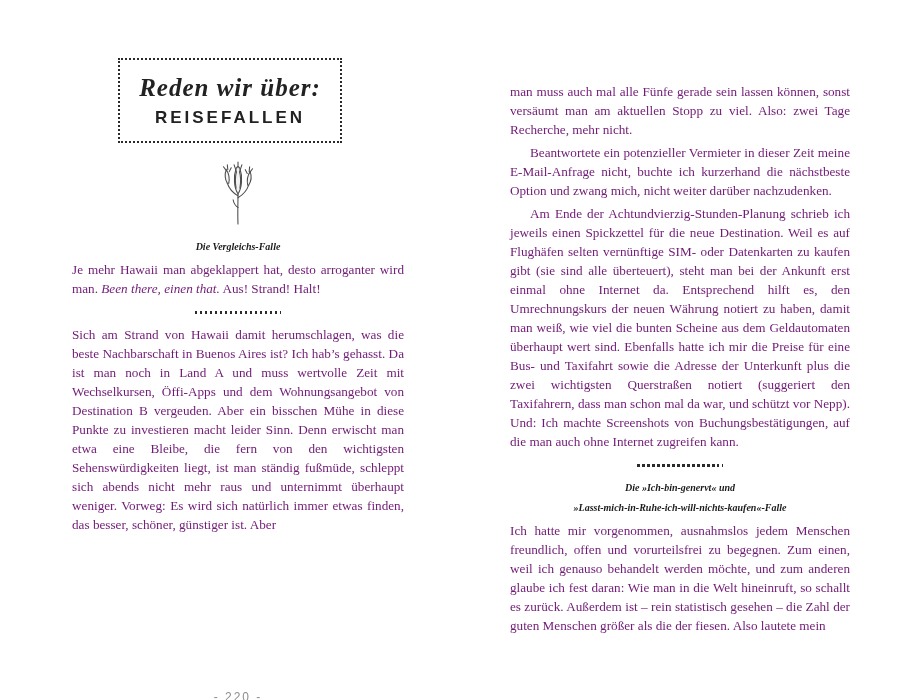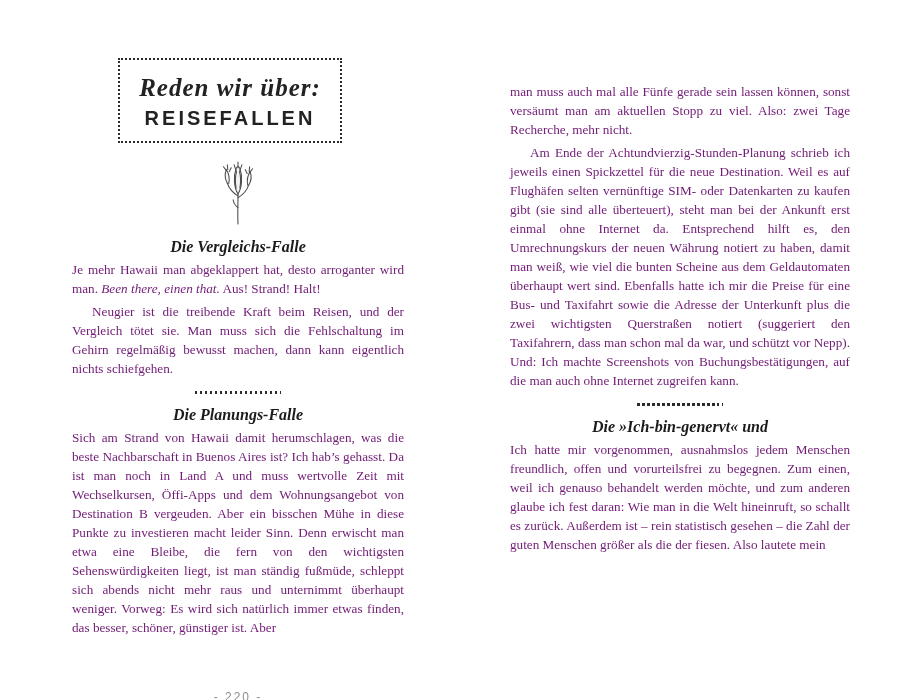--- a/index.html
+++ b/index.html
@@ -30,32 +30,32 @@
     font-style: italic;
     font-weight: 600;
     font-size: 25px;
     line-height: 30px;
     letter-spacing: 1px;
     color: #222;
   }
   .chapter-title {
     font-family: "Liberation Sans", "DejaVu Sans", sans-serif;
     font-weight: 700;
-    font-size: 20px;
+    font-size: 17px;
     line-height: 24px;
     letter-spacing: 3px;
     margin-top: 3px;
     color: #222;
   }
 
   .ornament { display: block; margin: 16px auto 0; width: 52px; height: 66px; }
 
   .sec-heading {
     margin: 12px 0 0;
-    font-size: 16px;
+    font-size: 10px;
     line-height: 19px;
     font-weight: 700;
     font-style: italic;
     text-align: center;
     color: #1b1b1b;
   }
   .sec-heading.tight { margin: 10px 0 1px; text-align: center; }
   .sec-heading.line2 { margin: 0 0 1px; }
 
   .body-p {
@@ -109,39 +109,39 @@
       <path d="M26 40 C31 37 35 33 37 27"></path>
       <path d="M37 27 C39.5 23 40 17 38.5 13 C36.5 16 35 22 36 27 Z" fill="#f5f5f5"></path>
       <path d="M38 14 L41 10 M37.5 13 L38 8 M35.5 15 L33.5 11"></path>
       <path d="M26 50 C23 48 21.5 45.5 21 42"></path>
     </svg>
 
     <h3 class="sec-heading">Die Vergleichs-Falle</h3>
 
     <p class="body-p"><span>Je mehr Hawaii man abgeklappert hat, desto arroganter wird man. </span><em>Been there, einen that.</em><span> Aus! Strand! Halt!</span></p>
 
-    <p class="body-p indent">Neugier ist die treibende Kraft beim Reisen, und der Vergleich tötet sie. Man muss sich die Fehlschaltung im Gehirn regelmäßig bewusst machen, dann kann eigentlich nichts schiefgehen.</p>
 
     <div class="dot-divider"></div>
 
-    <h3 class="sec-heading line2">Die Planungs-Falle</h3>
 
     <p class="body-p">Sich am Strand von Hawaii damit herumschlagen, was die beste Nachbarschaft in Buenos Aires ist? Ich hab’s gehasst. Da ist man noch in Land A und muss wertvolle Zeit mit Wechselkursen, Öffi-Apps und dem Wohnungsangebot von Destination B vergeuden. Aber ein bisschen Mühe in diese Punkte zu investieren macht leider Sinn. Denn erwischt man etwa eine Bleibe, die fern von den wichtigsten Sehenswürdigkeiten liegt, ist man ständig fußmüde, schleppt sich abends nicht mehr raus und unternimmt überhaupt weniger. Vorweg: Es wird sich natürlich immer etwas finden, das besser, schöner, günstiger ist. Aber</p>
 
     <div class="page-number">- 220 -</div>
   </div>
 
   <div class="page page-right">
 
     <p class="body-p">man muss auch mal alle Fünfe gerade sein lassen können, sonst versäumt man am aktuellen Stopp zu viel. Also: zwei Tage Recherche, mehr nicht.</p>
 
+    <p class="body-p indent">Beantwortete ein potenzieller Vermieter in dieser Zeit meine E-Mail-Anfrage nicht, buchte ich kurzerhand die nächstbeste Option und zwang mich, nicht weiter darüber nachzudenken.</p>
 
     <p class="body-p indent">Am Ende der Achtundvierzig-Stunden-Planung schrieb ich jeweils einen Spickzettel für die neue Destination. Weil es auf Flughäfen selten vernünftige SIM- oder Datenkarten zu kaufen gibt (sie sind alle überteuert), steht man bei der Ankunft erst einmal ohne Internet da. Entsprechend hilft es, den Umrechnungskurs der neuen Währung notiert zu haben, damit man weiß, wie viel die bunten Scheine aus dem Geldautomaten überhaupt wert sind. Ebenfalls hatte ich mir die Preise für eine Bus- und Taxifahrt sowie die Adresse der Unterkunft plus die zwei wichtigsten Querstraßen notiert (suggeriert den Taxifahrern, dass man schon mal da war, und schützt vor Nepp). Und: Ich machte Screenshots von Buchungsbestätigungen, auf die man auch ohne Internet zugreifen kann.</p>
 
     <div class="dot-divider"></div>
 
     <h3 class="sec-heading tight">Die »Ich-bin-genervt« und</h3>
+    <h3 class="sec-heading line2">»Lasst-mich-in-Ruhe-ich-will-nichts-kaufen«-Falle</h3>
 
     <p class="body-p">Ich hatte mir vorgenommen, ausnahmslos jedem Menschen freundlich, offen und vorurteilsfrei zu begegnen. Zum einen, weil ich genauso behandelt werden möchte, und zum anderen glaube ich fest daran: Wie man in die Welt hineinruft, so schallt es zurück. Außerdem ist – rein statistisch gesehen – die Zahl der guten Menschen größer als die der fiesen. Also lautete mein</p>
 
   </div>
 
 </div>
 
 </body></html>

